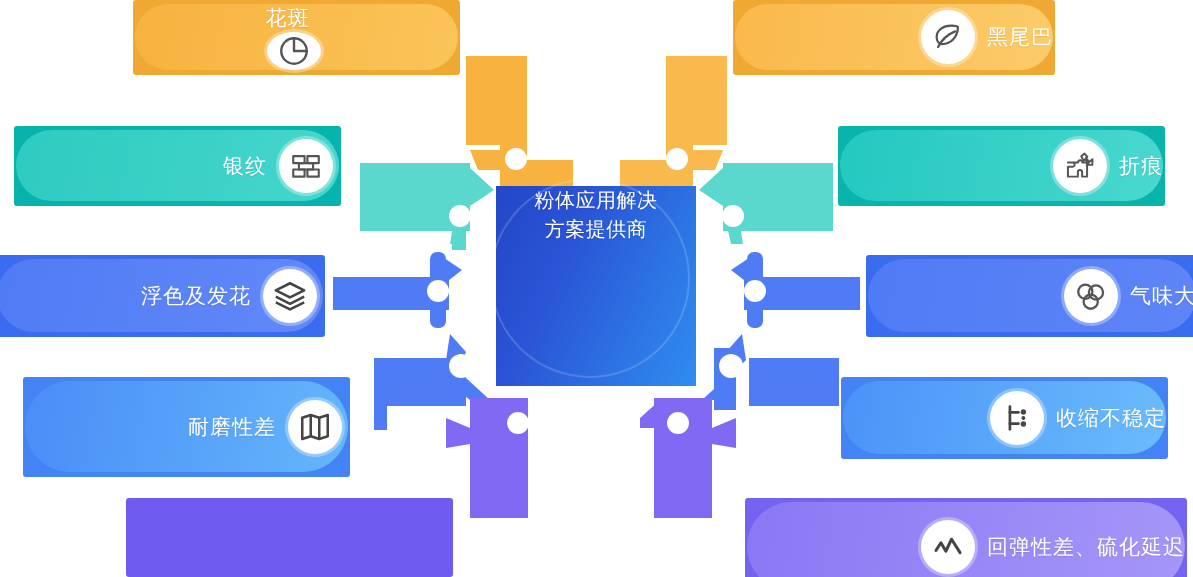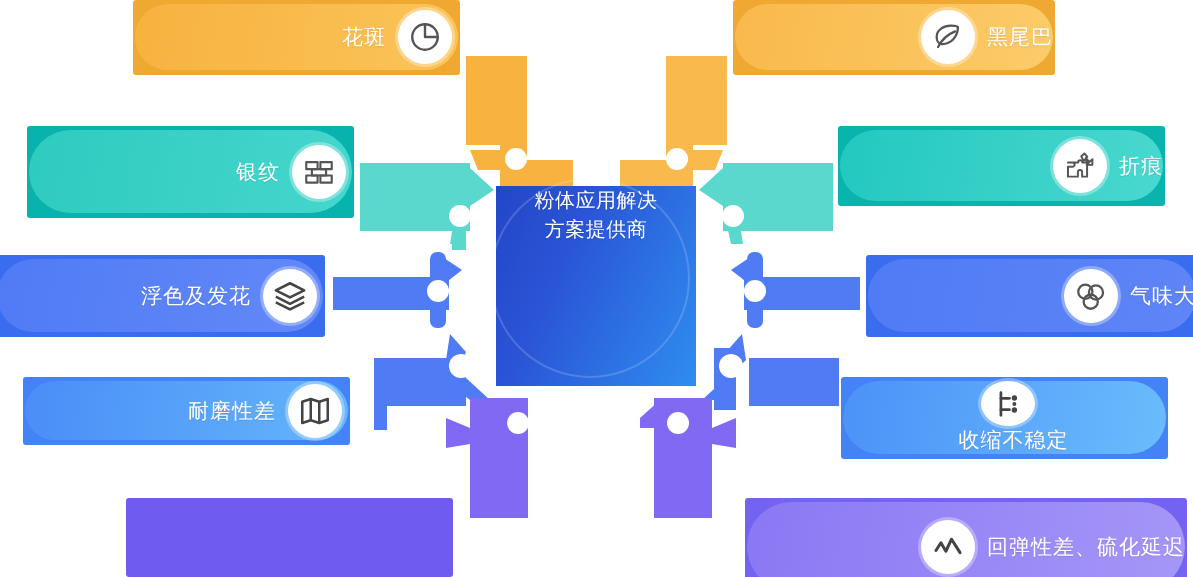--- a/index.html
+++ b/index.html
@@ -95,38 +95,38 @@
     background:#ffffff;
     display:flex;
     align-items:center;
     justify-content:center;
     box-shadow:0 0 0 3px rgba(255,255,255,0.32);
   }
   .icon-badge svg{ display:block; }
 
   
   .t-orange  .pill-back{ background:#efa933; }
-  .t-orange  .pill-body{ background:linear-gradient(100deg,#f7b23f 0%,#fbc459 100%); }
+  .t-orange  .pill-body{ background:linear-gradient(100deg,#f7b23f 0%,#fbc459 100%);flex-direction:column; }
   .t-orange2 .pill-back{ background:#efa933; }
   .t-orange2 .pill-body{ background:linear-gradient(100deg,#f9b94c 0%,#fccb69 100%); }
 
   .t-teal  .pill-back{ background:#08b3ad; }
   .t-teal  .pill-body{ background:linear-gradient(100deg,#2ecbc0 0%,#46d6cd 100%); }
   .t-teal2 .pill-back{ background:#09b4ad; }
   .t-teal2 .pill-body{ background:linear-gradient(100deg,#23c8bf 0%,#4ad8cf 100%); }
 
   .t-blue  .pill-back{ background:#3a6cf0; }
   .t-blue  .pill-body{ background:linear-gradient(100deg,#4f7bf5 0%,#6389f8 100%); }
   .t-blue2 .pill-back{ background:#3a6cf0; }
   .t-blue2 .pill-body{ background:linear-gradient(100deg,#4f7bf5 0%,#5f85f7 100%); }
 
   .t-lblue  .pill-back{ background:#4383f6; }
   .t-lblue  .pill-body{ background:linear-gradient(100deg,#4a8df7 0%,#64b6fb 100%); }
   .t-lblue2 .pill-back{ background:#4383f6; }
-  .t-lblue2 .pill-body{ background:linear-gradient(100deg,#4c92f8 0%,#69bcfc 100%);flex-direction:column; }
+  .t-lblue2 .pill-body{ background:linear-gradient(100deg,#4c92f8 0%,#69bcfc 100%); }
 
   .t-purple  .pill-back{ background:#6f5bf0; }
   .t-purple  .pill-body{ background:linear-gradient(100deg,#8169f3 0%,#9b86f7 100%); }
   .t-purple2 .pill-back{ background:#7363f0; }
   .t-purple2 .pill-body{ background:linear-gradient(100deg,#8a78f4 0%,#a596f8 100%); }
 </style>
 </head>
 <body>
 
 <div id="stage">
@@ -229,21 +229,21 @@
       <span class="icon-badge">
         <svg width="34" height="34" viewBox="0 0 24 24" fill="none" stroke="#555" stroke-width="1.6" stroke-linecap="round" stroke-linejoin="round">
           <path d="M19 5c0 7-5 12-11 12C5 17 4 14 4 12 4 7 9 4 14 4c2 0 5 .3 5 1z"></path>
           <path d="M5 19c3-6 7-9 12-11"></path>
         </svg>
       </span>
       <span class="pill-label">黑尾巴</span>
     </div>
   </div>
 
-  <div class="pill-wrap left t-teal" style="left:27px;top:126px;width:327px;height:92px;">
+  <div class="pill-wrap left t-teal" style="left:14px;top:126px;width:327px;height:80px;">
     <div class="pill-back"></div>
     <div class="pill-body">
       <span class="pill-label">银纹</span>
       <span class="icon-badge">
         <svg width="34" height="34" viewBox="0 0 24 24" fill="none" stroke="#555" stroke-width="1.5" stroke-linejoin="round">
           <rect x="3" y="5" width="8" height="5"></rect>
           <rect x="13" y="5" width="8" height="5"></rect>
           <rect x="7" y="10" width="10" height="4.5"></rect>
           <rect x="3" y="14.5" width="8" height="5"></rect>
           <rect x="13" y="14.5" width="8" height="5"></rect>
@@ -286,21 +286,21 @@
         <svg width="34" height="34" viewBox="0 0 24 24" fill="none" stroke="#555" stroke-width="1.6" stroke-linecap="round" stroke-linejoin="round">
           <circle cx="8" cy="9" r="5"></circle>
           <circle cx="15.5" cy="9.5" r="5"></circle>
           <circle cx="11.8" cy="16" r="5"></circle>
         </svg>
       </span>
       <span class="pill-label">气味大</span>
     </div>
   </div>
 
-  <div class="pill-wrap left t-lblue" style="left:23px;top:377px;width:327px;height:68px;">
+  <div class="pill-wrap left t-lblue" style="left:23px;top:377px;width:327px;height:100px;">
     <div class="pill-back"></div>
     <div class="pill-body">
       <span class="pill-label">耐磨性差</span>
       <span class="icon-badge">
         <svg width="34" height="34" viewBox="0 0 24 24" fill="none" stroke="#444" stroke-width="1.8" stroke-linejoin="round">
           <path d="M3 5.5 L9 3.5 L15 5.5 L21 3.5 V18.5 L15 20.5 L9 18.5 L3 20.5 Z"></path>
           <path d="M9 3.5 V18.5"></path>
           <path d="M15 5.5 V20.5"></path>
         </svg>
       </span>

